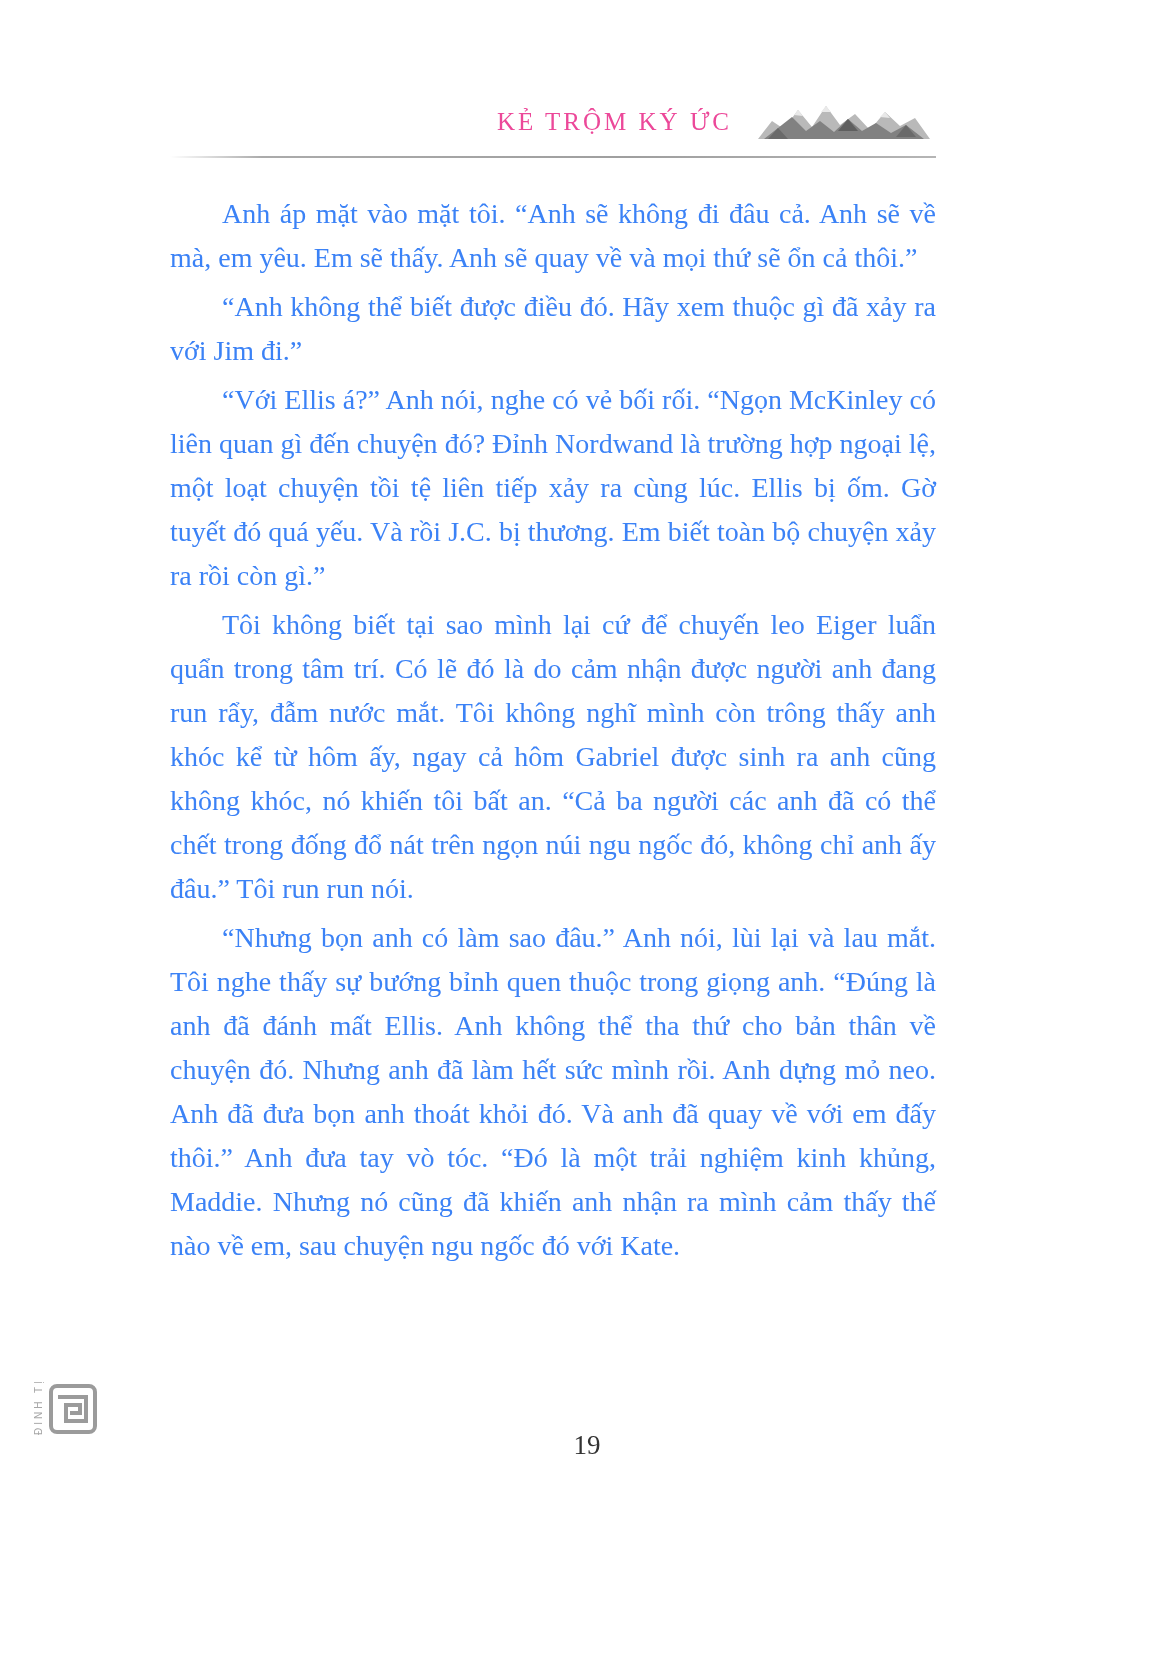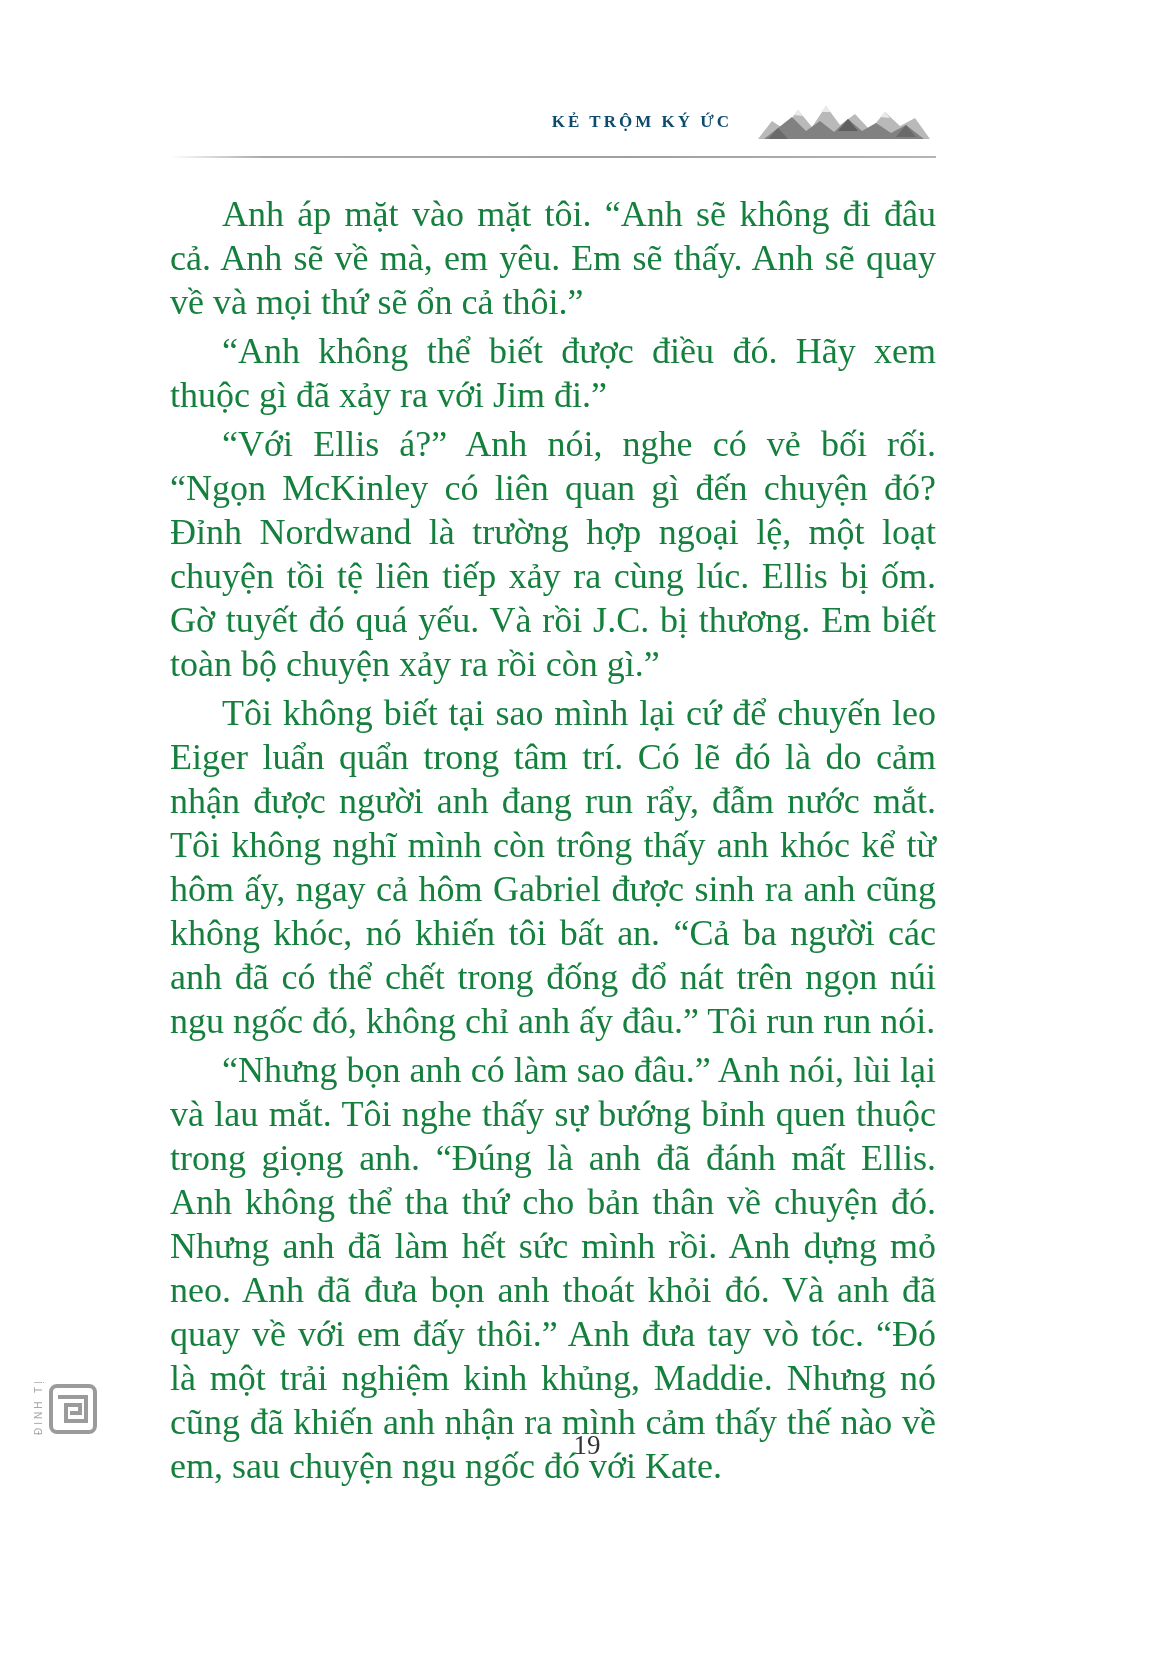--- a/index.html
+++ b/index.html
@@ -22,40 +22,39 @@
   }
   .header-row {
     display: flex;
     align-items: center;
     justify-content: flex-end;
     gap: 26px;
     padding-right: 6px;
     height: 48px;
   }
   .header-title {
-    font-size: 17px;
+    font-size: 25px;
     letter-spacing: 3px;
-    color: #0c4a6e;
+    color: #ec4899;
     white-space: nowrap;
-    font-weight: bold;
   }
   .mountains { width: 172px; height: 42px; flex: 0 0 auto; }
   .header-rule {
     height: 2px;
     margin-top: 10px;
     background: linear-gradient(to right, rgba(170,170,170,0) 0%, #ababab 12%, #9f9f9f 60%, #b5b5b5 100%);
   }
   .body-text { margin-top: 34px; }
   .body-text p {
-    font-size: 36px;
+    font-size: 28px;
     line-height: 44px;
     text-align: justify;
     text-indent: 52px;
     margin-bottom: 5px;
-    color: #15803d;
+    color: #3b82f6;
   }
   .page-number {
     position: absolute;
     left: 0; right: 0;
     top: 1430px;
     text-align: center;
     font-size: 27px;
     color: #333333;
     margin-left: 8px;
   }

